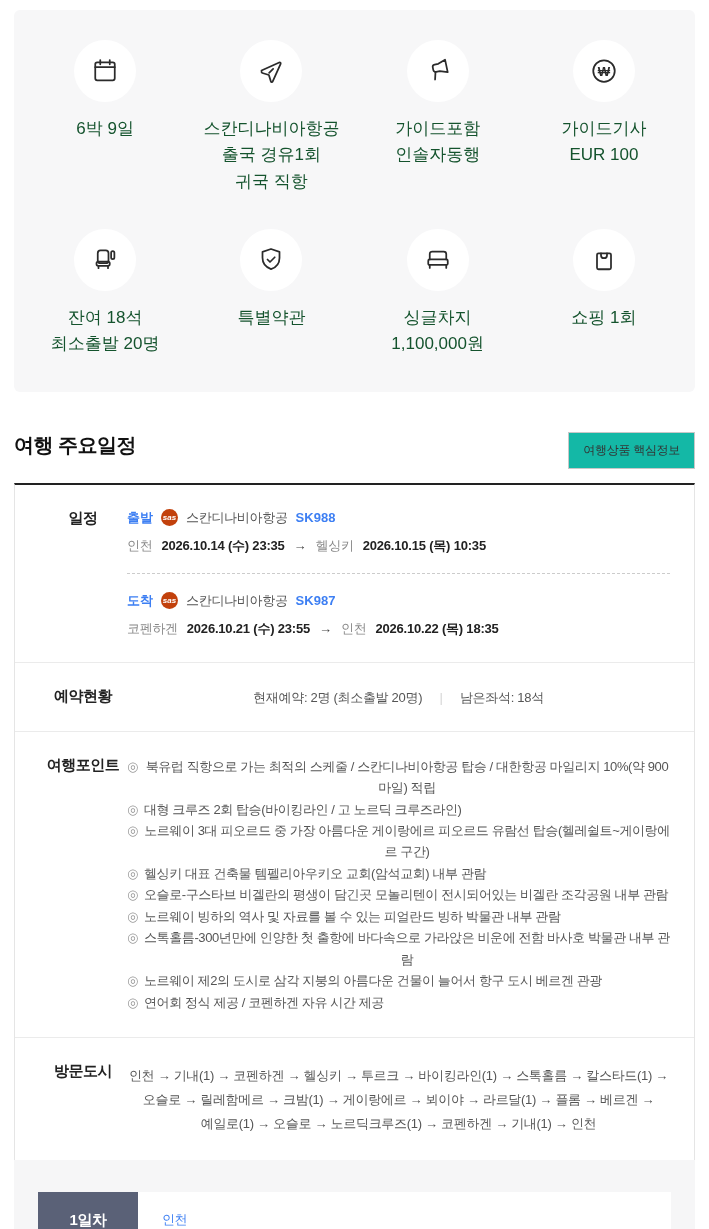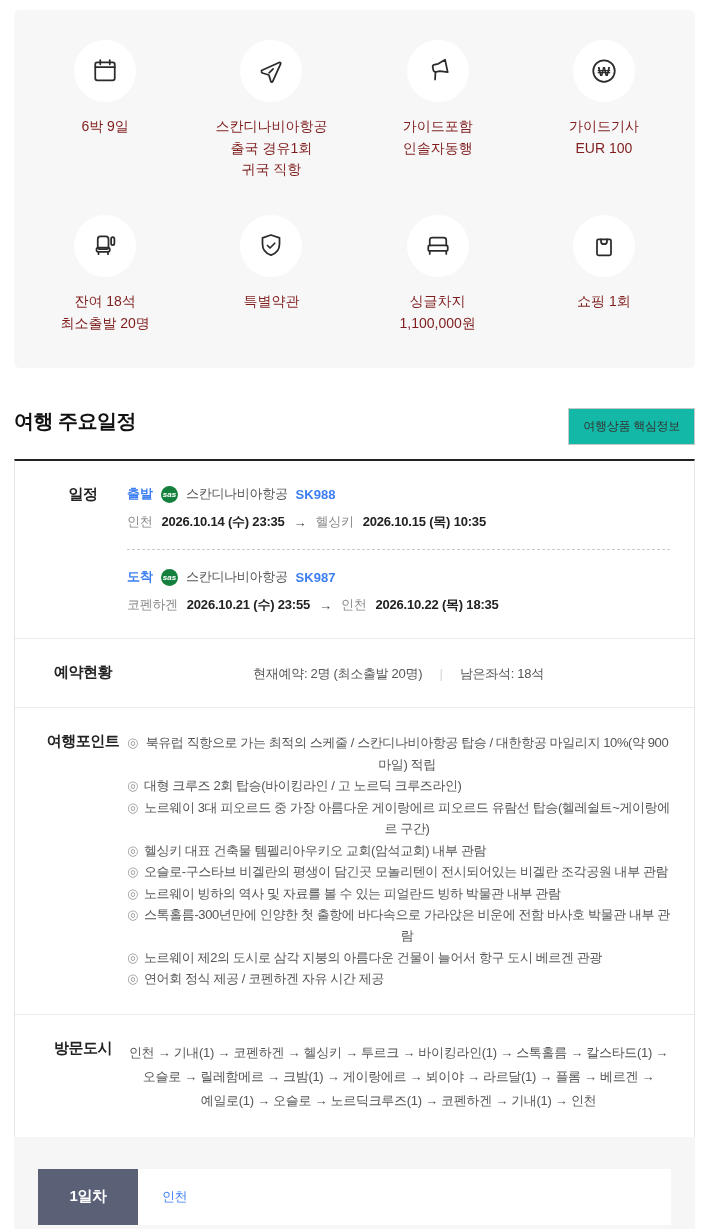--- a/index.html
+++ b/index.html
@@ -16,42 +16,42 @@
     background: #f7f7f8; border-radius: 6px;
     padding: 30px 8px 34px;
     display: grid; grid-template-columns: repeat(4, 1fr); row-gap: 34px;
   }
   .sum-cell { display: flex; flex-direction: column; align-items: center; text-align: center; }
   .sum-circle {
     width: 62px; height: 62px; border-radius: 50%; background: #fff;
     display: flex; align-items: center; justify-content: center; margin-bottom: 14px;
   }
   svg.icon { width: 30px; height: 30px; stroke: #2b2b2b; fill: none; stroke-width: 1.4; stroke-linecap: round; stroke-linejoin: round; }
-  .sum-label { font-size: 14px; color: #7f1d1d; line-height: 1.55; }
+  .sum-label { font-size: 17px; color: #14532d; line-height: 1.55; }
 
   
   .section-head { display: flex; justify-content: space-between; margin-top: 40px; }
   .section-title { font-size: 20px; font-weight: bold; color: #111; letter-spacing: -0.5px; }
   .key-info-btn {
     background: #14b8a6; border: 1px solid #c8c8c8; color: #333;
     font-size: 12px; padding: 9px 14px; cursor: pointer;
     font-family: inherit; letter-spacing: -0.3px;
   }
 
   
   .info-table { margin-top: 14px; border-top: 2px solid #222; border-left: 1px solid #e5e5e5; border-right: 1px solid #e5e5e5; }
   .info-row { display: flex; padding: 24px 24px 24px 0; text-align: center; }
   .info-row + .info-row { border-top: 1px solid #ebebeb; }
   .row-label { width: 112px; flex-shrink: 0; padding-left: 24px; font-size: 15px; font-weight: bold; color: #222; letter-spacing: -0.5px; }
   .row-content { flex: 1; font-size: 13px; color: #555; min-width: 0; }
 
   .flight-head { display: flex; align-items: center; gap: 8px; font-size: 13px; }
   .dir { color: #3d7ff3; font-weight: bold; }
   .sas-logo {
-    width: 17px; height: 17px; border-radius: 50%; background: #15803d;
+    width: 17px; height: 17px; border-radius: 50%; background: #c2410c;
     color: #fff; font-size: 8px; font-style: italic; font-weight: bold;
     display: inline-flex; align-items: center; justify-content: center;
   }
   .airline { color: #555; letter-spacing: -0.3px; }
   .fno { color: #3d7ff3; font-weight: bold; }
   .flight-route { margin-top: 10px; display: flex; align-items: center; gap: 9px; font-size: 13px; }
   .rt-city { color: #888; letter-spacing: -0.3px; }
   .rt-dt { color: #222; font-weight: bold; letter-spacing: -0.2px; }
   .rt-arrow { color: #444; font-weight: bold; }
   .flight-divider { border-top: 1px dashed #ccc; margin: 18px 0; }

